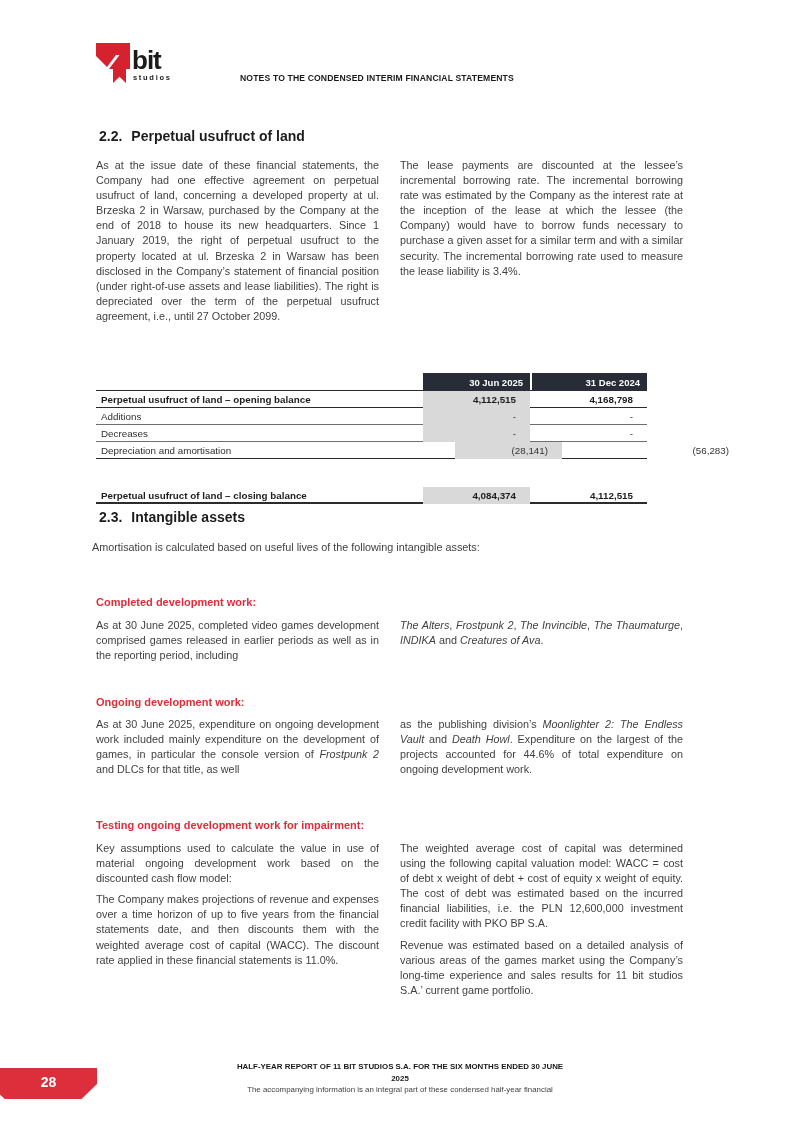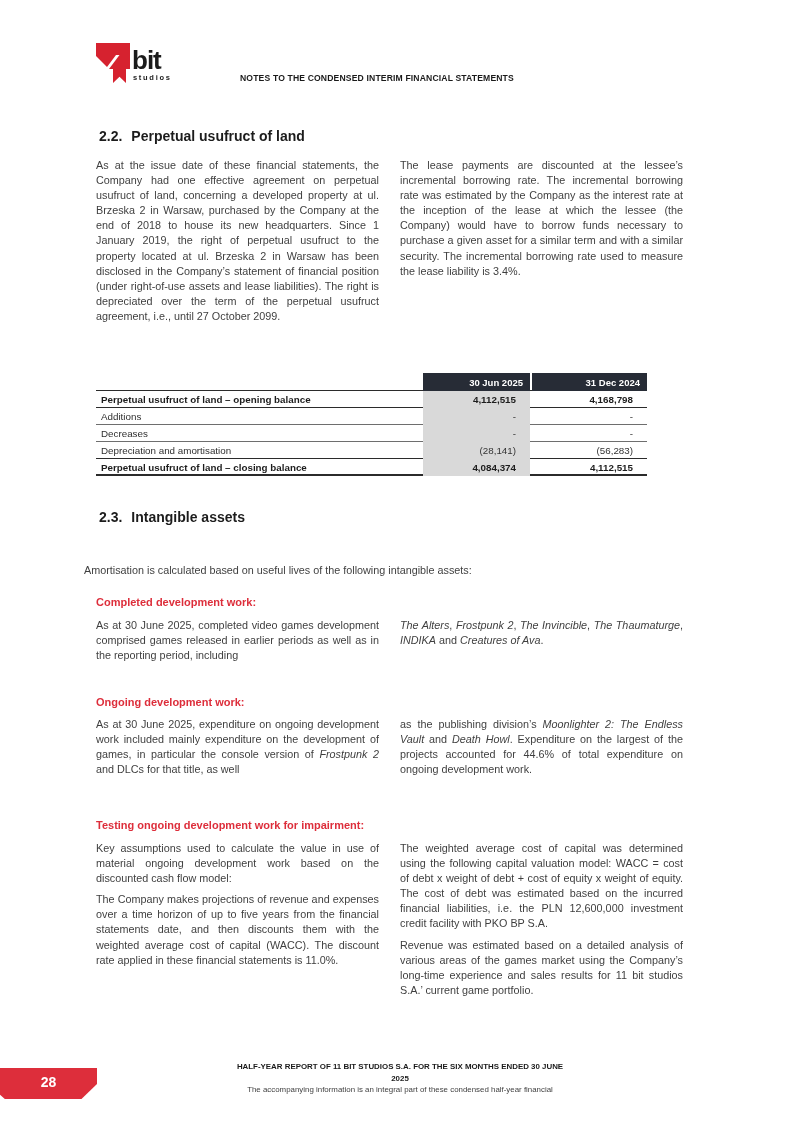--- a/index.html
+++ b/index.html
@@ -43,22 +43,22 @@
     font-size:10.8px; line-height:15.1px; text-align:justify; color:#3f3f3f;
   }
   .twocol .col { width:283px; flex:0 0 283px; }
   .col p { margin:0 0 6px 0; }
   .col p:last-child { margin-bottom:0; }
   .b22 { top:158px; }
   .rc1 { top:618px; }
   .rc2 { top:717px; }
   .rc3 { top:841px; }
   .p23 {
-    position:absolute; left:84px; top:540px; width:611px;
-    font-size:10.8px; line-height:15.1px; color:#3f3f3f;margin-top:23px;
+    position:absolute; left:92px; top:540px; width:611px;
+    font-size:10.8px; line-height:15.1px; color:#3f3f3f;
   }
 
   
   .fin-table { position:absolute; left:96px; top:373px; width:551px; }
   .t-head, .t-row {
     display:grid; grid-template-columns:327px 107px 2px 115px; align-items:center;
   }
   .t-head { height:18px; border-bottom:1.5px solid #2b2b2b; }
   .t-hcell {
     background:var(--table-header-bg,#272c36); color:#ffffff; font-weight:bold;
@@ -66,22 +66,22 @@
     padding-right:7px;
   }
   .t-gap { background:transparent; height:100%; }
   .t-row { height:17px; border-bottom:1px solid #6e6e6e; font-size:9.8px; color:#333333; }
   .t-row .t-label { padding-left:5px; color:#2f2f2f; }
   .t-row .t-val { text-align:right; padding-right:14px; height:17px; line-height:17px; }
   .t-row .t-gray { background:var(--table-col-highlight,#d9d9d9); }
   .t-row.t-bold { font-weight:bold; color:#1d1d1d; }
   .t-row.t-bold .t-label { color:#1d1d1d; }
   .t-row.t-bold { border-bottom:1.5px solid #2b2b2b; }
-  .t-row.t-last { border-bottom:2px solid #2b2b2b; }
-  .t-row.t-predark { border-bottom:1.5px solid #2b2b2b; }
+  .t-row.t-last { border-bottom:2px solid #2b2b2b;margin-top:28px; }
+  .t-row.t-predark { border-bottom:1.5px solid #2b2b2b;gap:32px; }
 
   
   .page-badge {
     position:absolute; left:0; top:1068px; width:97px; height:31px;
     background:var(--accent-red,#dd2e3b); color:#ffffff;
     display:flex; align-items:center; justify-content:center;
     font-size:14px; font-weight:bold; padding-bottom:4px;
     clip-path:polygon(0 0, 100% 0, 100% 52%, 84% 100%, 5% 100%, 0 86%);
   }
   .footer-text {

